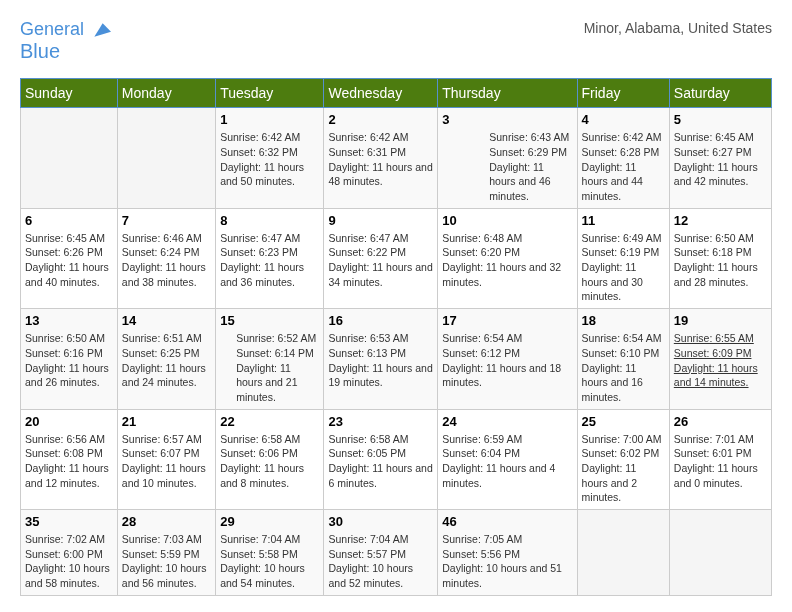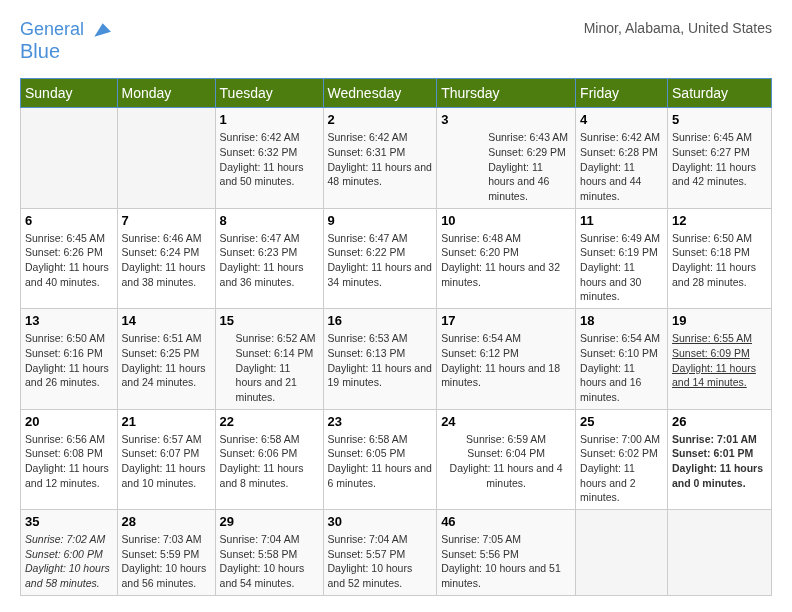--- a/index.html
+++ b/index.html
@@ -261,41 +261,41 @@
 Daylight: 11 hours and 8 minutes.</div>
         </td>
         <td>
           <span class="day-num">23</span>
           <div class="day-info" style="white-space: pre-line;">Sunrise: 6:58 AM
 Sunset: 6:05 PM
 Daylight: 11 hours and 6 minutes.</div>
         </td>
         <td>
           <span class="day-num">24</span>
-          <div class="day-info" style="white-space: pre-line; text-align: center;">Sunrise: 6:59 AM
+          <div class="day-info" style="white-space: pre-line;">Sunrise: 6:59 AM
 Sunset: 6:04 PM
 Daylight: 11 hours and 4 minutes.</div>
         </td>
         <td>
           <span class="day-num">25</span>
           <div class="day-info" style="white-space: pre-line;">Sunrise: 7:00 AM
 Sunset: 6:02 PM
 Daylight: 11 hours and 2 minutes.</div>
         </td>
         <td>
           <span class="day-num">26</span>
-          <div class="day-info" style="white-space: pre-line; font-weight: bold;">Sunrise: 7:01 AM
+          <div class="day-info" style="white-space: pre-line;">Sunrise: 7:01 AM
 Sunset: 6:01 PM
 Daylight: 11 hours and 0 minutes.</div>
         </td>
       </tr>
       <tr>
         <td>
           <span class="day-num">35</span>
-          <div class="day-info" style="white-space: pre-line; font-style: italic;">Sunrise: 7:02 AM
+          <div class="day-info" style="white-space: pre-line;">Sunrise: 7:02 AM
 Sunset: 6:00 PM
 Daylight: 10 hours and 58 minutes.</div>
         </td>
         <td>
           <span class="day-num">28</span>
           <div class="day-info" style="white-space: pre-line;">Sunrise: 7:03 AM
 Sunset: 5:59 PM
 Daylight: 10 hours and 56 minutes.</div>
         </td>
         <td>

